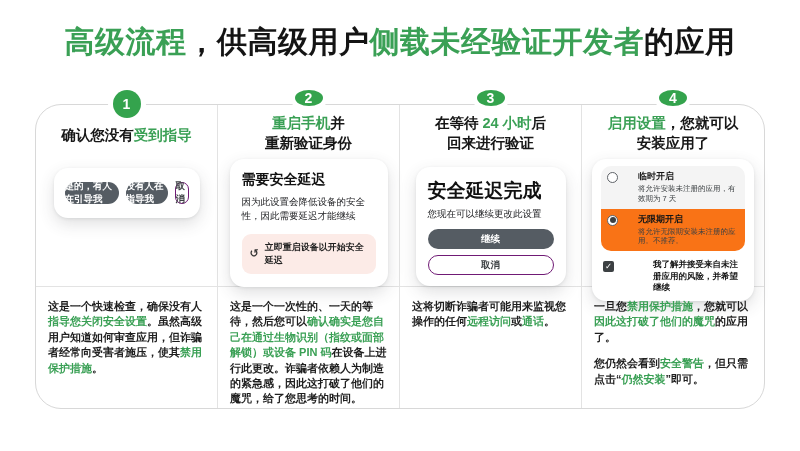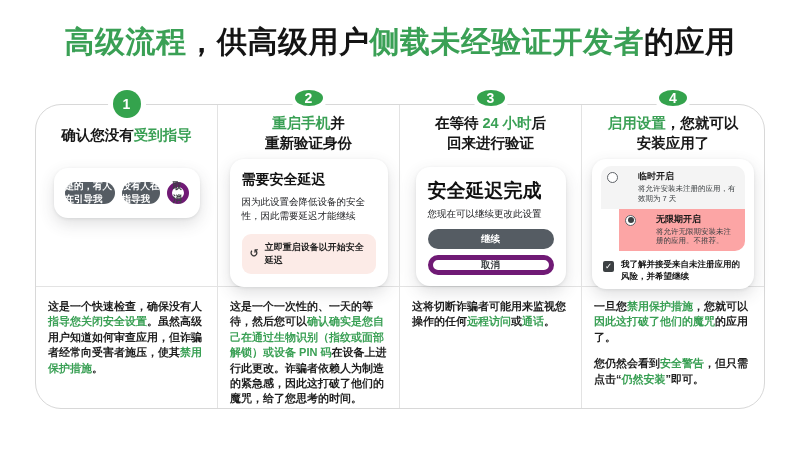--- a/index.html
+++ b/index.html
@@ -32,21 +32,21 @@
 
   .card { background:#fff; border-radius:14px;
           box-shadow:0 6px 16px rgba(60,64,67,.16), 0 1px 3px rgba(60,64,67,.10); }
 
   
   .card1 { width:146px; margin-top:22px; padding:14px 11px; display:flex;
            gap:7px; }
   .pill { height:22px; border-radius:12px; font-size:9.5px; font-weight:600;
           display:flex; align-items:center; justify-content:center; cursor:default; }
   .pill.dark { background:#555c63; color:#ffffff; }
-  .pill.outline { background:#fff; border:5px solid #701a75; color:#3c4043; }
+  .pill.outline { background:#fff; border:1px solid #701a75; color:#3c4043; }
 
   
   .card2 { width:158px; margin-top:6px; padding:12px 12px 13px; text-align:left; }
   .card2 h3 { font-size:14px; font-weight:800; color:#111; }
   .card2 .body { font-size:9.5px; line-height:1.45; margin-top:6px; color:#202124; }
   .action-pink { margin-top:11px; background:#fcebe7; border-radius:9px;
                  padding:7px 8px; font-size:9px; font-weight:600; color:#222;
                  display:flex; align-items:center; gap:6px; }
   .restart-glyph { font-size:11px; line-height:1; color:#333; }
 
@@ -55,32 +55,32 @@
   .card3 h3 { font-size:19px; font-weight:800; color:#111; }
   .card3 .body { font-size:9.5px; margin-top:4px; color:#202124; }
   .card3 .pills { margin-top:8px; display:flex; flex-direction:column; gap:6px; }
   .card3 .pill { height:20px; }
 
   
   .card4 { width:162px; margin-top:6px; padding:7px 9px; text-align:left; }
   .radio-group { border-radius:10px; overflow:hidden; }
   .radio-opt { display:flex; gap:20px; padding:4px 7px 5px 6px; }
   .radio-opt.plain { background:#f4f4f4; }
-  .radio-opt.selected { background:#fca5a5;margin-left:18px; }
+  .radio-opt.selected { background:#f97316; }
   .radio { width:11px; height:11px; min-width:11px; border:1.4px solid #5f6368;
            border-radius:50%; background:#fff; margin-top:2px; position:relative; }
   .radio.checked::after { content:""; position:absolute; inset:1.5px;
                           background:#3c4043; border-radius:50%; }
   .opt-label { font-size:9px; font-weight:700; color:#161616; }
   .opt-desc { font-size:7.5px; line-height:1.3; margin-top:1px; color:#3c4043; }
   .check-row { display:flex; gap:7px; margin-top:8px; padding:0 2px; }
   .checkbox { width:11px; height:11px; min-width:11px; background:#3c4043;
               border-radius:2px; color:#fff; font-size:8.5px; line-height:11px;
               text-align:center; margin-top:2px; }
-  .check-label { font-size:8.5px; font-weight:600; line-height:1.35; color:#161616; }
+  .check-label { font-size:8.5px; font-weight:600; line-height:1.35; color:#161616;margin-left:32px; }
 
   
   .cell.bottom { padding:12px 12px 0; }
   .expl { font-size:11px; font-weight:600; line-height:1.4; color:#1f1f1f; }
   .expl + .expl { margin-top:11px; }
 </style>
 </head>
 <body>
 
 <h1 class="title"><span class="hl">高级流程</span><span>，供高级用户</span><span class="hl">侧载未经验证开发者</span><span>的应用</span></h1>

